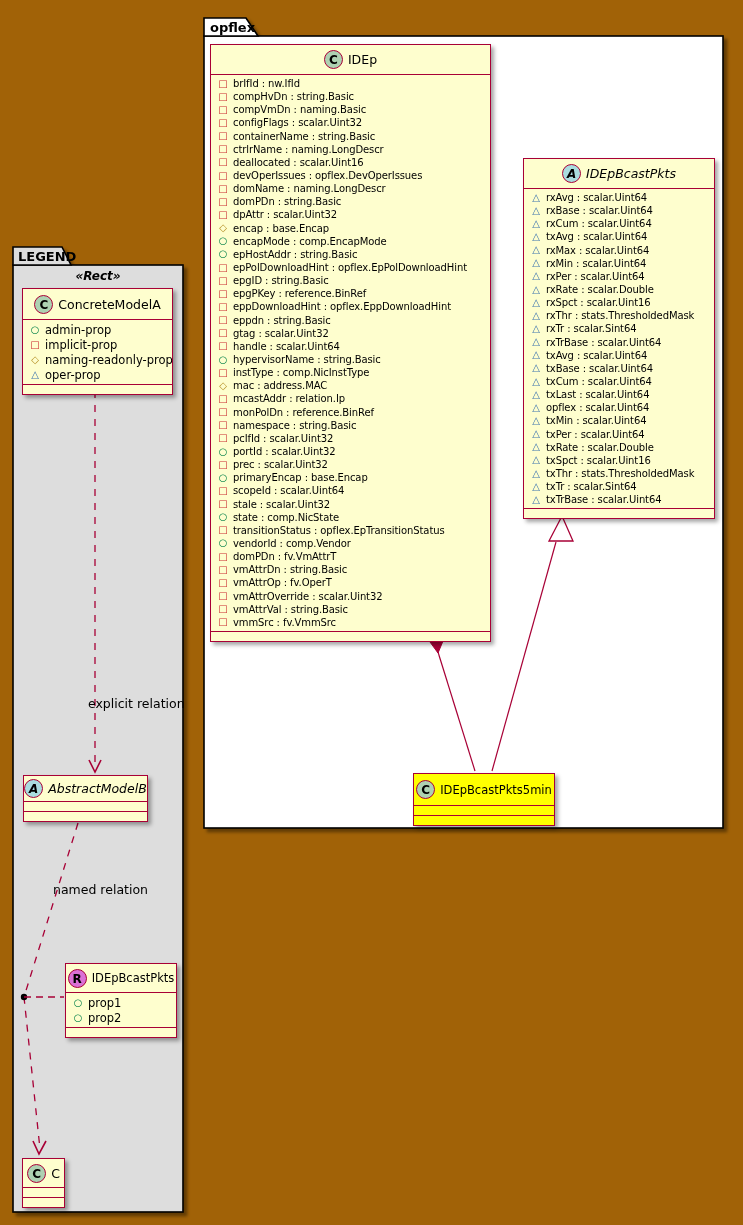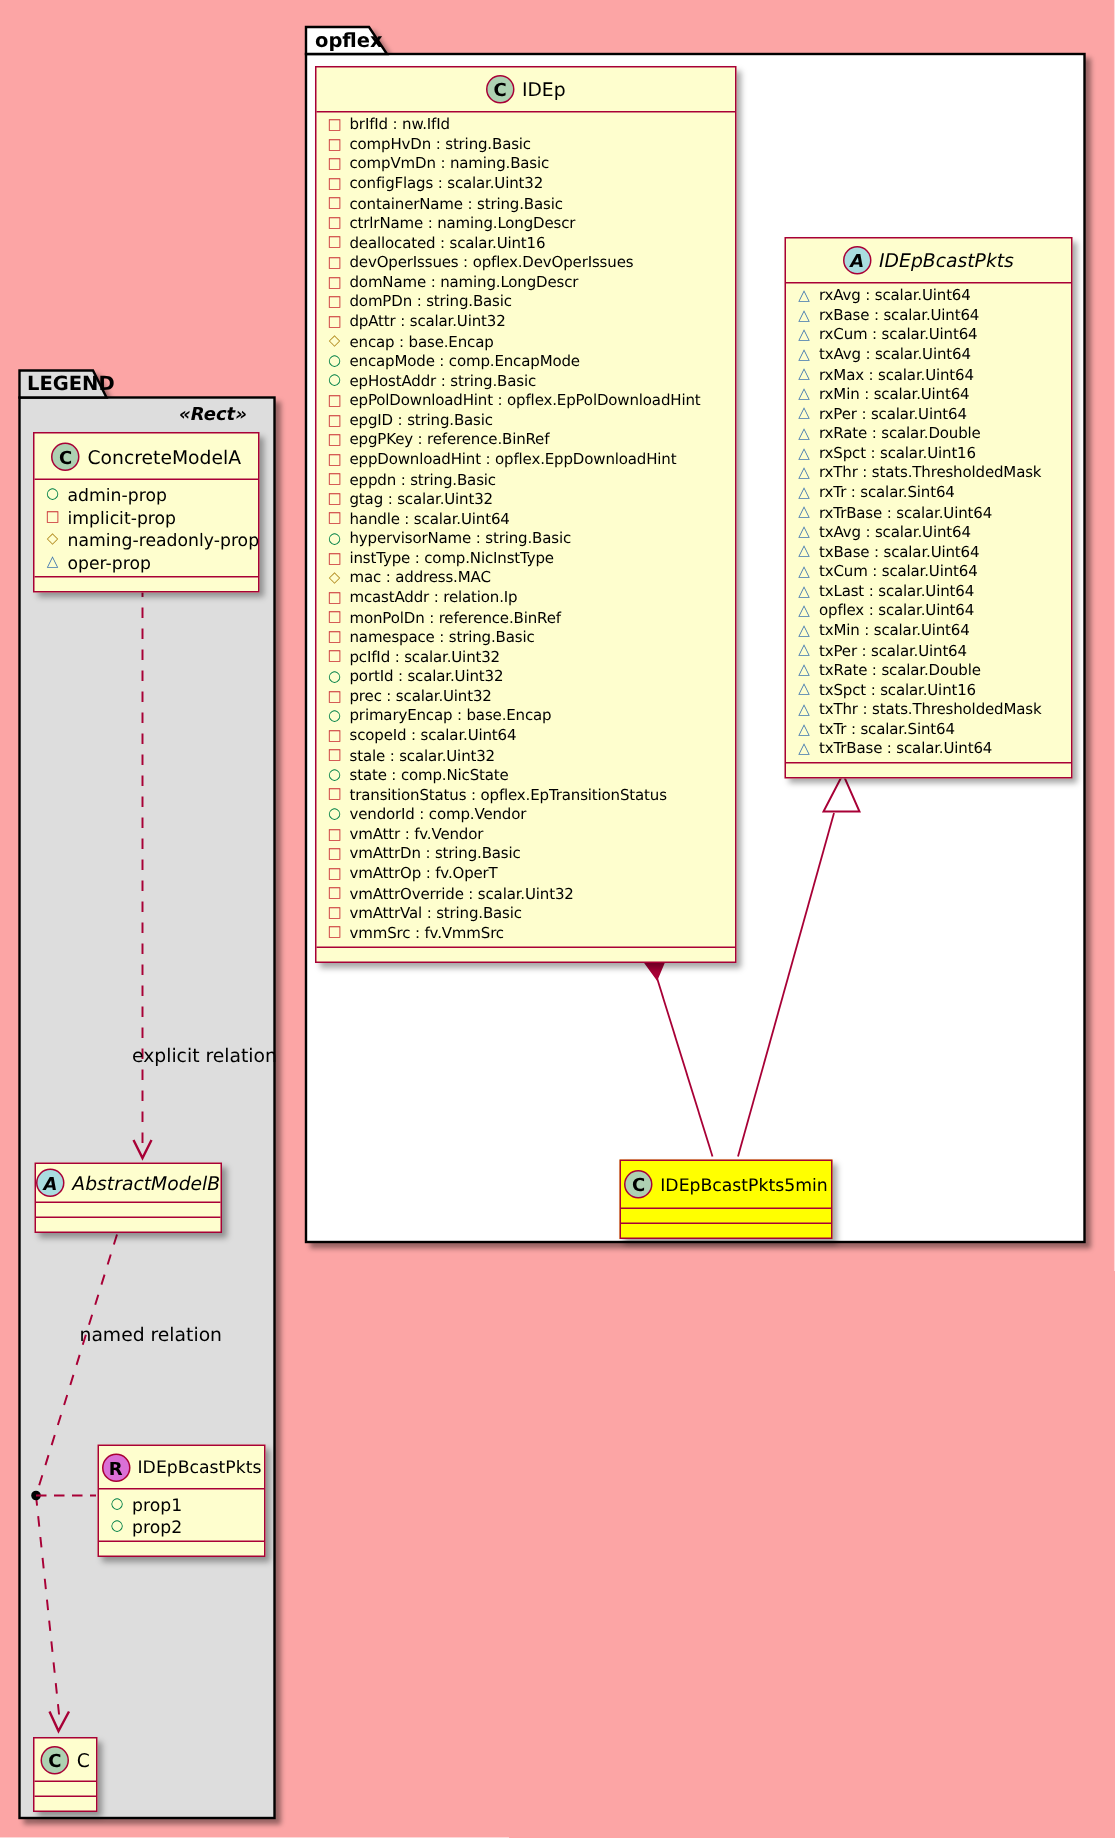--- a/index.html
+++ b/index.html
@@ -1,20 +1,20 @@
 <!DOCTYPE html>
 <html><head>
 <meta charset="utf-8">
 <style>
   html,body{margin:0;padding:0;background:#fff;}
-  #canvas{position:relative;width:743px;height:1225px;background:#fca5a5;
+  #canvas{position:relative;width:743px;height:1225px;background:#a16207;
           font-family:"DejaVu Sans",sans-serif;color:#000;overflow:hidden;}
   svg.overlay{position:absolute;left:0;top:0;z-index:0;}
   .pkg-label{position:absolute;z-index:2;font-weight:bold;font-size:13px;line-height:15px;}
-  .stereotype{position:absolute;z-index:2;font-style:italic;font-weight:bold;font-size:12px;text-align:center;margin-left:44px;}
+  .stereotype{position:absolute;z-index:2;font-style:italic;font-weight:bold;font-size:12px;text-align:center;}
   .rel-label{position:absolute;z-index:2;font-size:12.5px;line-height:14px;}
 
   .uml-class{position:absolute;z-index:1;background:#FEFECE;border:1.5px solid #A80036;
              box-sizing:border-box;box-shadow:3px 3px 4px rgba(0,0,0,.35);}
   .uml-class.hl{background:#FFFF00;}
   .class-title{display:flex;align-items:center;justify-content:center;gap:5px;padding:0 4px;}
   .cname{font-size:12.5px;}
   .it{font-style:italic;}
   .spot{width:19px;height:19px;border-radius:50%;border:1px solid #A80036;flex:0 0 19px;
         font-weight:bold;font-size:12px;line-height:19px;text-align:center;box-sizing:border-box;}
@@ -259,21 +259,21 @@
           <span>transitionStatus : opflex.EpTransitionStatus</span>
         </li>
 
         <li>
           <span class="vic ic-admin">○</span>
           <span>vendorId : comp.Vendor</span>
         </li>
 
         <li>
           <span class="vic ic-implicit">□</span>
-          <span>vmAttr : fv.Vendor</span>
+          <span>domPDn : fv.VmAttrT</span>
         </li>
 
         <li>
           <span class="vic ic-implicit">□</span>
           <span>vmAttrDn : string.Basic</span>
         </li>
 
         <li>
           <span class="vic ic-implicit">□</span>
           <span>vmAttrOp : fv.OperT</span>

